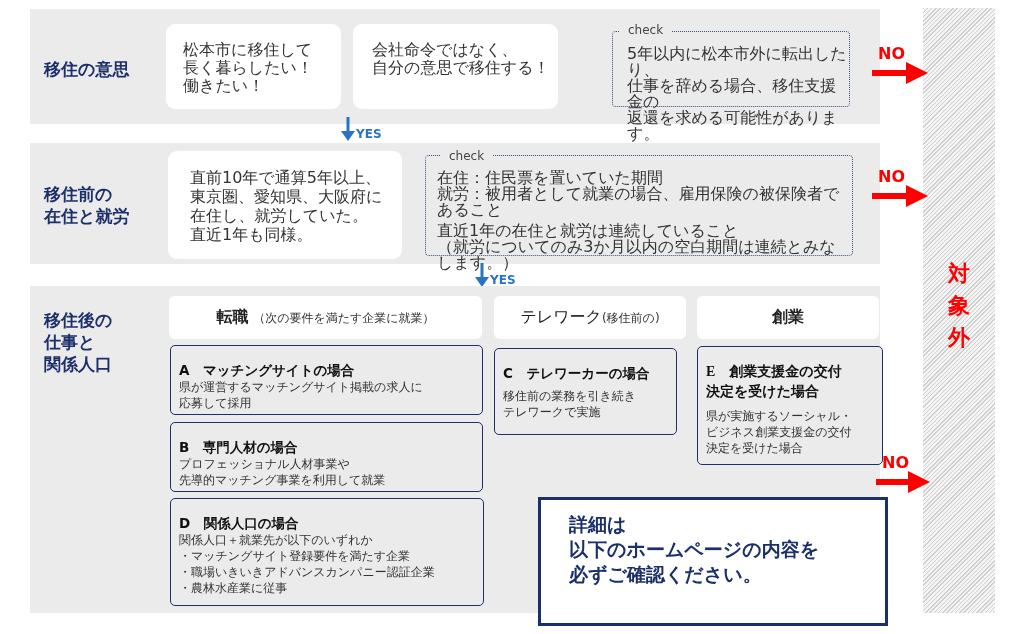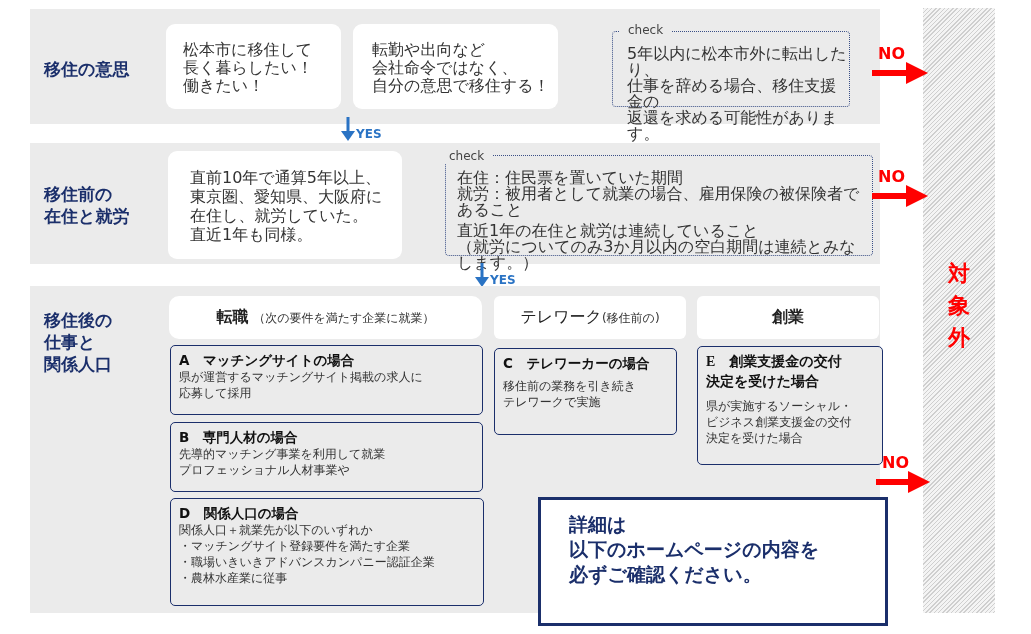--- a/index.html
+++ b/index.html
@@ -14,21 +14,21 @@
   .yes .arr { position:absolute; left:0; top:0; width:14px; height:24px; }
   .yes .txt { position:absolute; left:15px; top:10px; }
   .no { position:absolute; }
   .no .lbl { position:absolute; left:6px; top:-18px; color:#ff0000; font-weight:bold; font-size:16px; }
   .outbox { position:absolute; left:923px; top:8px; width:72px; height:605px;
             background: repeating-linear-gradient(135deg, #cfcfcf 0 1px, #f4f4f4 1px 3px); }
   .outtext { position:absolute; left:0; width:72px; top:250px; text-align:center; color:#ff0000; font-weight:bold; font-size:22px; line-height:32px; }
   .hdr { position:absolute; background:#fff; border-radius:6px; text-align:center; font-size:15px; line-height:42px; color:#222; }
   .hdr b { font-size:16px; }
   .hdr small { font-size:12px; font-weight:normal; color:#333; }
-  .card { position:absolute; border:1px solid #1b2f6b; border-radius:5px; box-sizing:border-box; padding:5px 8px; background:#ebebeb; }
+  .card { position:absolute; border:1px solid #1b2f6b; border-radius:5px; box-sizing:border-box; padding:15px 8px; background:#ebebeb; }
   .card .ct { font-weight:bold; font-size:13.5px; line-height:18px; color:#111; }
   .card .cb { font-size:12px; line-height:16px; color:#333; margin-top:0; }
   .detail { position:absolute; left:538px; top:497px; width:350px; height:129px; box-sizing:border-box;
             border:3px solid #1b2f6b; background:#fff; padding:12px 0 0 28px;
             color:#1b2f6b; font-size:19px; line-height:25px; font-weight:bold; }
 </style>
 </head>
 <body>
 
 <div class="outbox">
@@ -41,21 +41,20 @@
 
 <div class="panel" style="left:30px;top:9px;width:850px;height:115px;"></div>
 <div class="sec-title" style="left:44px;top:58px;">移住の意思</div>
 
 <div class="wbox" style="left:166px;top:24px;width:175px;height:85px;padding:17px 0 0 17px;">
   <div>松本市に移住して</div>
   <div>長く暮らしたい！</div>
   <div>働きたい！</div>
 </div>
 <div class="wbox" style="left:353px;top:24px;width:205px;height:85px;padding:17px 0 0 19px;">
-  <div>転勤や出向など</div>
   <div>会社命令ではなく、</div>
   <div>自分の意思で移住する！</div>
 </div>
 
 <div class="check" style="left:612px;top:31px;width:238px;height:76px;padding:14px 0 0 14px;">
   <div>5年以内に松本市外に転出したり、</div>
   <div>仕事を辞める場合、移住支援金の</div>
   <div>返還を求める可能性があります。</div>
 </div>
 <div class="check-label" style="left:620px;top:22px;">check</div>
@@ -82,21 +81,21 @@
   <div>在住と就労</div>
 </div>
 
 <div class="wbox" style="left:168px;top:151px;width:234px;height:108px;padding:17px 0 0 22px;line-height:19px;">
   <div>直前10年で通算5年以上、</div>
   <div>東京圏、愛知県、大阪府に</div>
   <div>在住し、就労していた。</div>
   <div>直近1年も同様。</div>
 </div>
 
-<div class="check" style="left:445px;top:155px;width:428px;height:101px;padding:14px 0 12px 11px;">
+<div class="check" style="left:425px;top:155px;width:428px;height:101px;padding:14px 0 12px 11px;">
   <div>在住：住民票を置いていた期間</div>
   <div>就労：被用者として就業の場合、雇用保険の被保険者であること</div>
   <div style="margin-top:5px;">直近1年の在住と就労は連続していること</div>
   <div>（就労についてのみ3か月以内の空白期間は連続とみなします。）</div>
 </div>
 <div class="check-label" style="left:441px;top:148px;">check</div>
 
 <div class="no" style="left:872px;top:185px;">
   <span class="lbl">NO</span>
   <svg width="58" height="22">
@@ -113,21 +112,21 @@
   <span class="txt">YES</span>
 </div>
 
 <div class="panel" style="left:30px;top:286px;width:850px;height:327px;"></div>
 <div class="sec-title" style="left:44px;top:309px;">
   <div>移住後の</div>
   <div>仕事と</div>
   <div>関係人口</div>
 </div>
 
-<div class="hdr" style="left:169px;top:296px;width:313px;height:43px;border-radius:10px;">
+<div class="hdr" style="left:169px;top:296px;width:313px;height:43px;">
   <b>転職</b>
   <small>（次の要件を満たす企業に就業）</small>
 </div>
 <div class="hdr" style="left:494px;top:296px;width:192px;height:43px;">
   <span style="font-size:16px;">テレワーク</span><small>(移住前の)</small>
 </div>
 <div class="hdr" style="left:697px;top:296px;width:182px;height:43px;">
   <b>創業</b>
 </div>
 
@@ -135,22 +134,22 @@
   <div class="ct">A　マッチングサイトの場合</div>
   <div class="cb">
     <div>県が運営するマッチングサイト掲載の求人に</div>
     <div>応募して採用</div>
   </div>
 </div>
 
 <div class="card" style="left:170px;top:422px;width:313px;height:70px;">
   <div class="ct">B　専門人材の場合</div>
   <div class="cb">
+    <div>プロフェッショナル人材事業や</div>
     <div>先導的マッチング事業を利用して就業</div>
-    <div>プロフェッショナル人材事業や</div>
   </div>
 </div>
 
 <div class="card" style="left:170px;top:498px;width:314px;height:108px;">
   <div class="ct">D　関係人口の場合</div>
   <div class="cb">
     <div>関係人口＋就業先が以下のいずれか</div>
     <div>・マッチングサイト登録要件を満たす企業</div>
     <div>・職場いきいきアドバンスカンパニー認証企業</div>
     <div>・農林水産業に従事</div>

